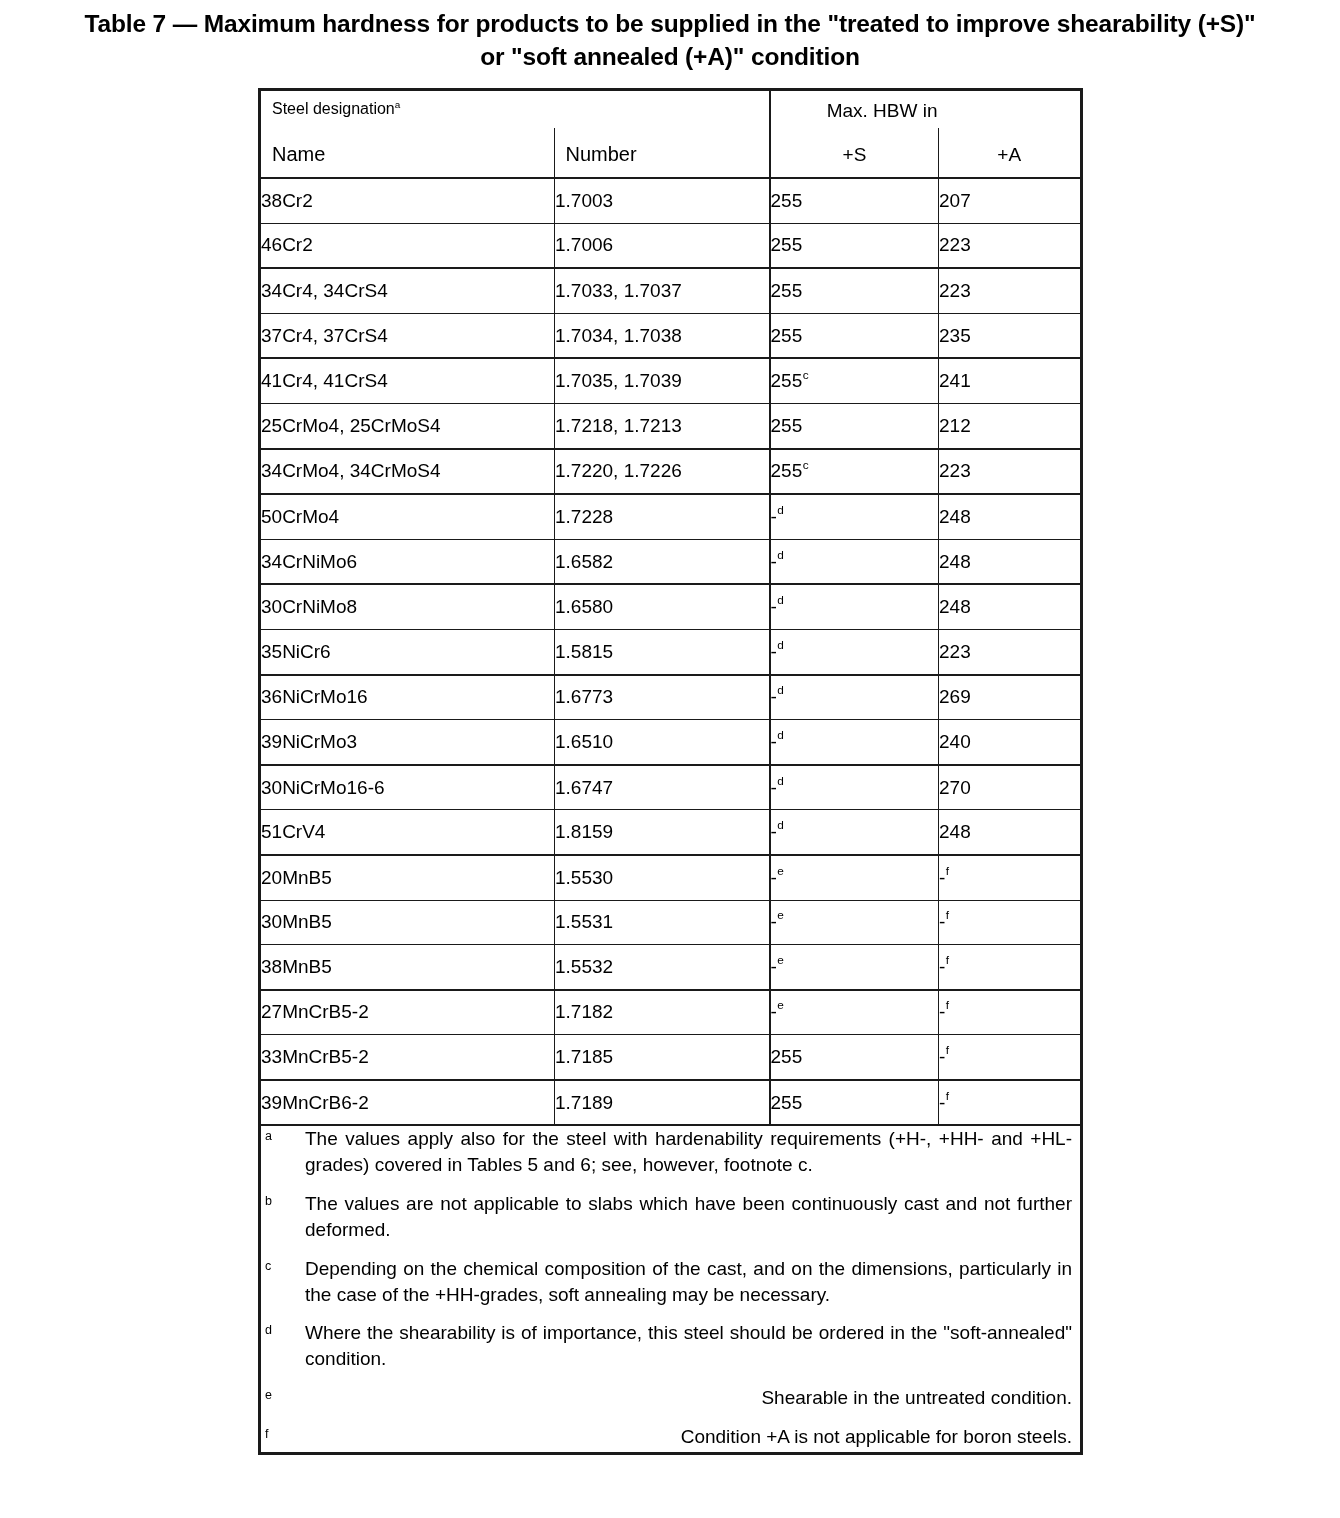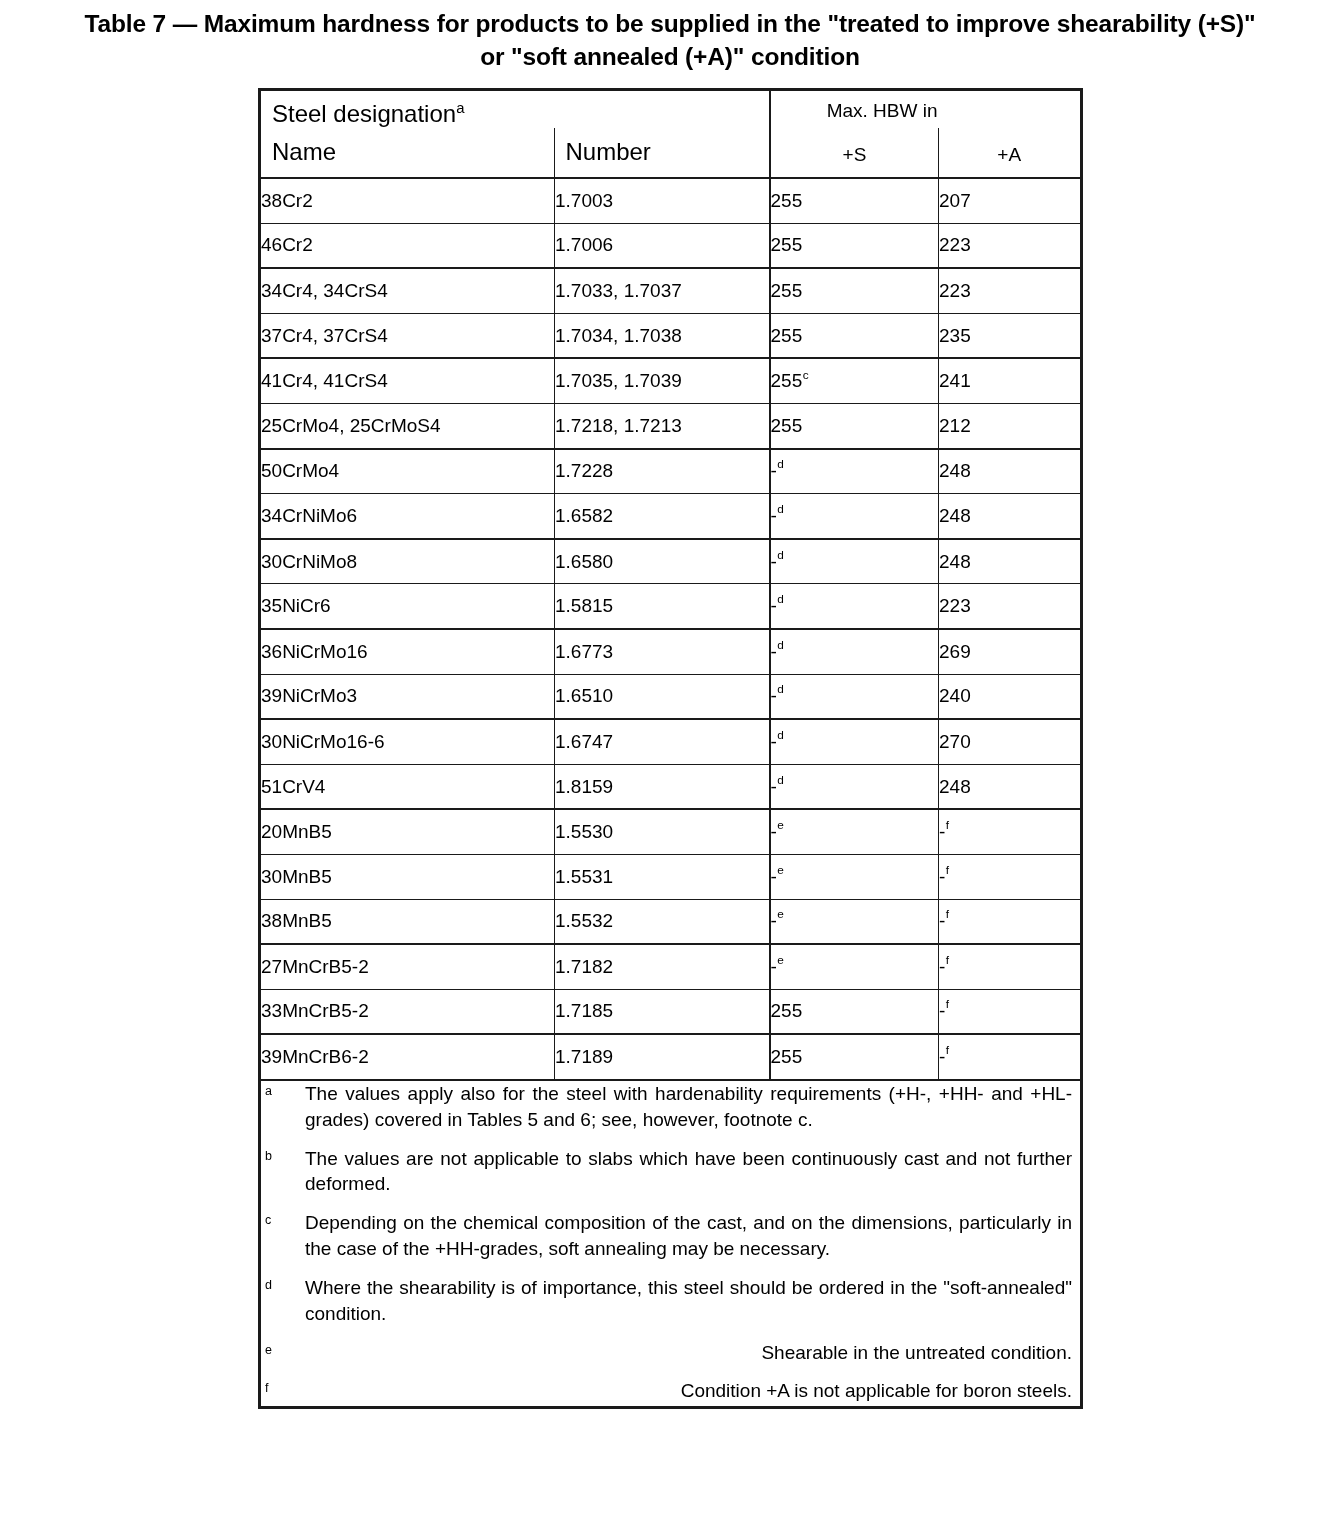--- a/index.html
+++ b/index.html
@@ -76,37 +76,37 @@
 
   
   .hdr-cell {
     height: 86px;
     position: relative;
   }
   .hdr-top {
     position: absolute;
     top: 9px;
     left: 11px;
-    font-size: 24px;
+    font-size: 16px;
     white-space: nowrap;
   }
   .hdr-top-center {
     position: absolute;
     top: 9px;
     left: 0;
     right: 0;
     text-align: center;
     font-size: 19px;
     white-space: nowrap;
   }
   .hdr-bottom {
     position: absolute;
     bottom: 11px;
     left: 11px;
-    font-size: 24px;
+    font-size: 20px;
     margin-top: 30px;
   }
   .hdr-bottom-center {
     position: absolute;
     bottom: 11px;
     left: 0;
     right: 0;
     text-align: center;
     font-size: 19px;
   }
@@ -248,20 +248,26 @@
             <td class="cell-val v-thick-left"><span>255</span><span class="val-sup">c</span></td>
             <td class="cell-val"><span>241</span></td>
           </tr>
           <tr class="datarow">
             <td class="cell-name">25CrMo4, 25CrMoS4</td>
             <td class="cell-number">1.7218, 1.7213</td>
             <td class="cell-val v-thick-left"><span>255</span></td>
             <td class="cell-val"><span>212</span></td>
           </tr>
           <tr class="datarow grp">
+            <td class="cell-name">34CrMo4, 34CrMoS4</td>
+            <td class="cell-number">1.7220, 1.7226</td>
+            <td class="cell-val v-thick-left"><span>255</span><span class="val-sup">c</span></td>
+            <td class="cell-val"><span>223</span></td>
+          </tr>
+          <tr class="datarow grp">
             <td class="cell-name">50CrMo4</td>
             <td class="cell-number">1.7228</td>
             <td class="cell-val v-thick-left"><span class="dash-note"><span class="dsh">-</span><span class="sup-let">d</span></span></td>
             <td class="cell-val"><span>248</span></td>
           </tr>
           <tr class="datarow">
             <td class="cell-name">34CrNiMo6</td>
             <td class="cell-number">1.6582</td>
             <td class="cell-val v-thick-left"><span class="dash-note"><span class="dsh">-</span><span class="sup-let">d</span></span></td>
             <td class="cell-val"><span>248</span></td>

